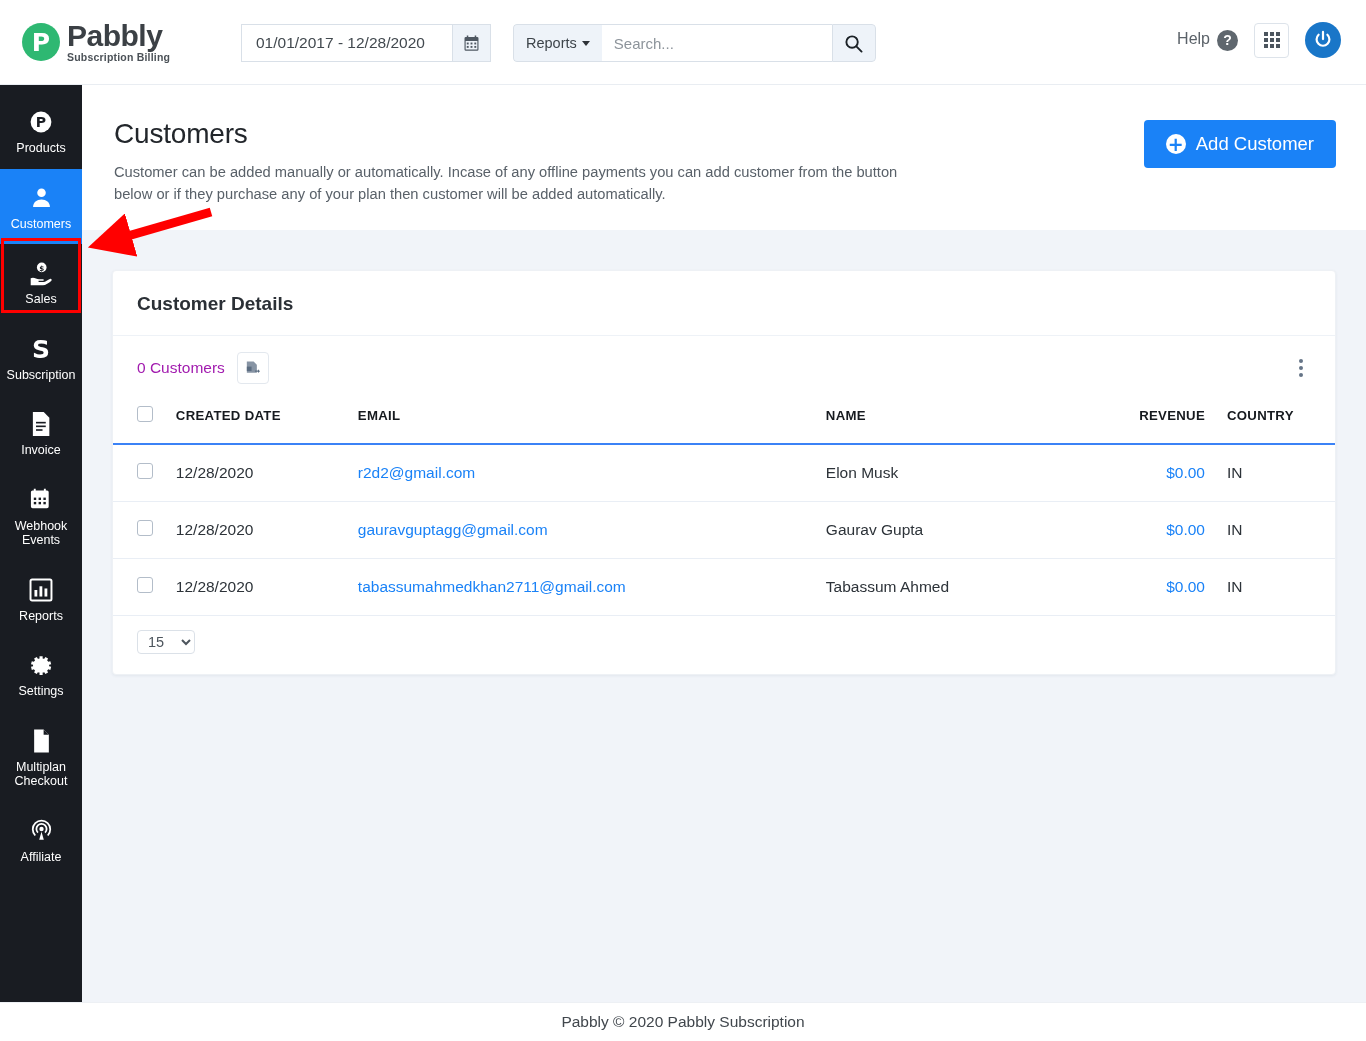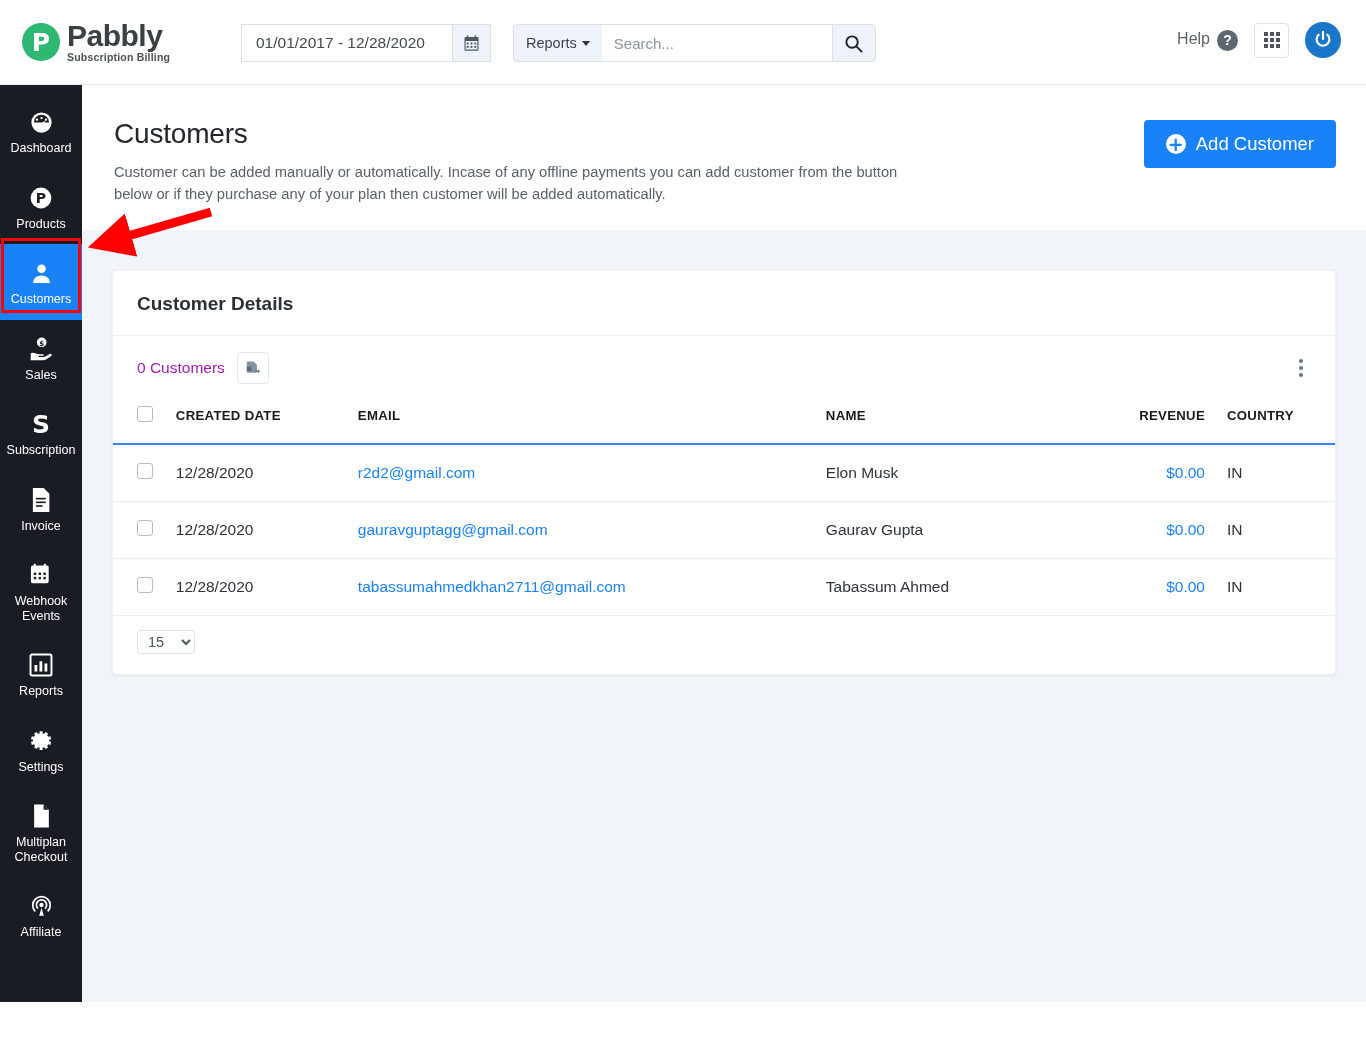--- a/index.html
+++ b/index.html
@@ -236,32 +236,20 @@
         <svg width="22" height="22" viewBox="0 0 24 24" fill="none" stroke="#fff" stroke-width="2.4" stroke-linecap="round">
           <path d="M12 3.2V11"></path>
           <path d="M16.8 6.2a7 7 0 11-9.6 0"></path>
         </svg>
       </div>
     </div>
   </div>
 
   <div class="sidebar">
 
-    <div class="side-item">
-      <div class="side-ico">
-        <svg width="27" height="27" viewBox="0 0 24 24" fill="#fff">
-          <path d="M12 3a9 9 0 109 9 9 9 0 00-9-9zm0 2.2a6.8 6.8 0 016.8 6.8H5.2A6.8 6.8 0 0112 5.2z"></path>
-          <circle cx="8" cy="9.5" r="1"></circle>
-            <circle cx="12" cy="8" r="1"></circle>
-            <circle cx="16" cy="9.5" r="1"></circle>
-          <path d="M12 12.5l4-2.6-2.9 3.8z"></path>
-        </svg>
-      </div>
-      <div class="side-label">Dashboard</div>
-    </div>
 
     <div class="side-item">
       <div class="side-ico">
         <svg width="26" height="26" viewBox="0 0 24 24">
           <circle cx="12" cy="12" r="9.6" fill="#fff"></circle>
           <text x="12" y="16.6" font-family="DejaVu Sans, sans-serif" font-size="13" font-weight="bold" fill="#191c22" text-anchor="middle">P</text>
         </svg>
       </div>
       <div class="side-label">Products</div>
     </div>
@@ -456,20 +444,23 @@
         <select class="page-size">
           <option>15</option>
           <option>25</option>
           <option>50</option>
           <option>100</option>
         </select>
       </div>
     </div>
   </div>
 
+  <div class="footer">
+    <span>Pabbly © 2020 Pabbly Subscription</span>
+  </div>
 
   <div class="anno-box"></div>
   <svg class="anno-arrow" width="150" height="70" viewBox="0 0 150 70">
     <defs>
       <marker id="ah" markerWidth="5" markerHeight="5" refX="3.6" refY="2.5" orient="auto">
         <polygon points="0,0 5,2.5 0,5" fill="#ff0000"></polygon>
       </marker>
     </defs>
     <line x1="141" y1="17" x2="30" y2="49" stroke="#ff0000" stroke-width="9" marker-end="url(#ah)"></line>
   </svg>

